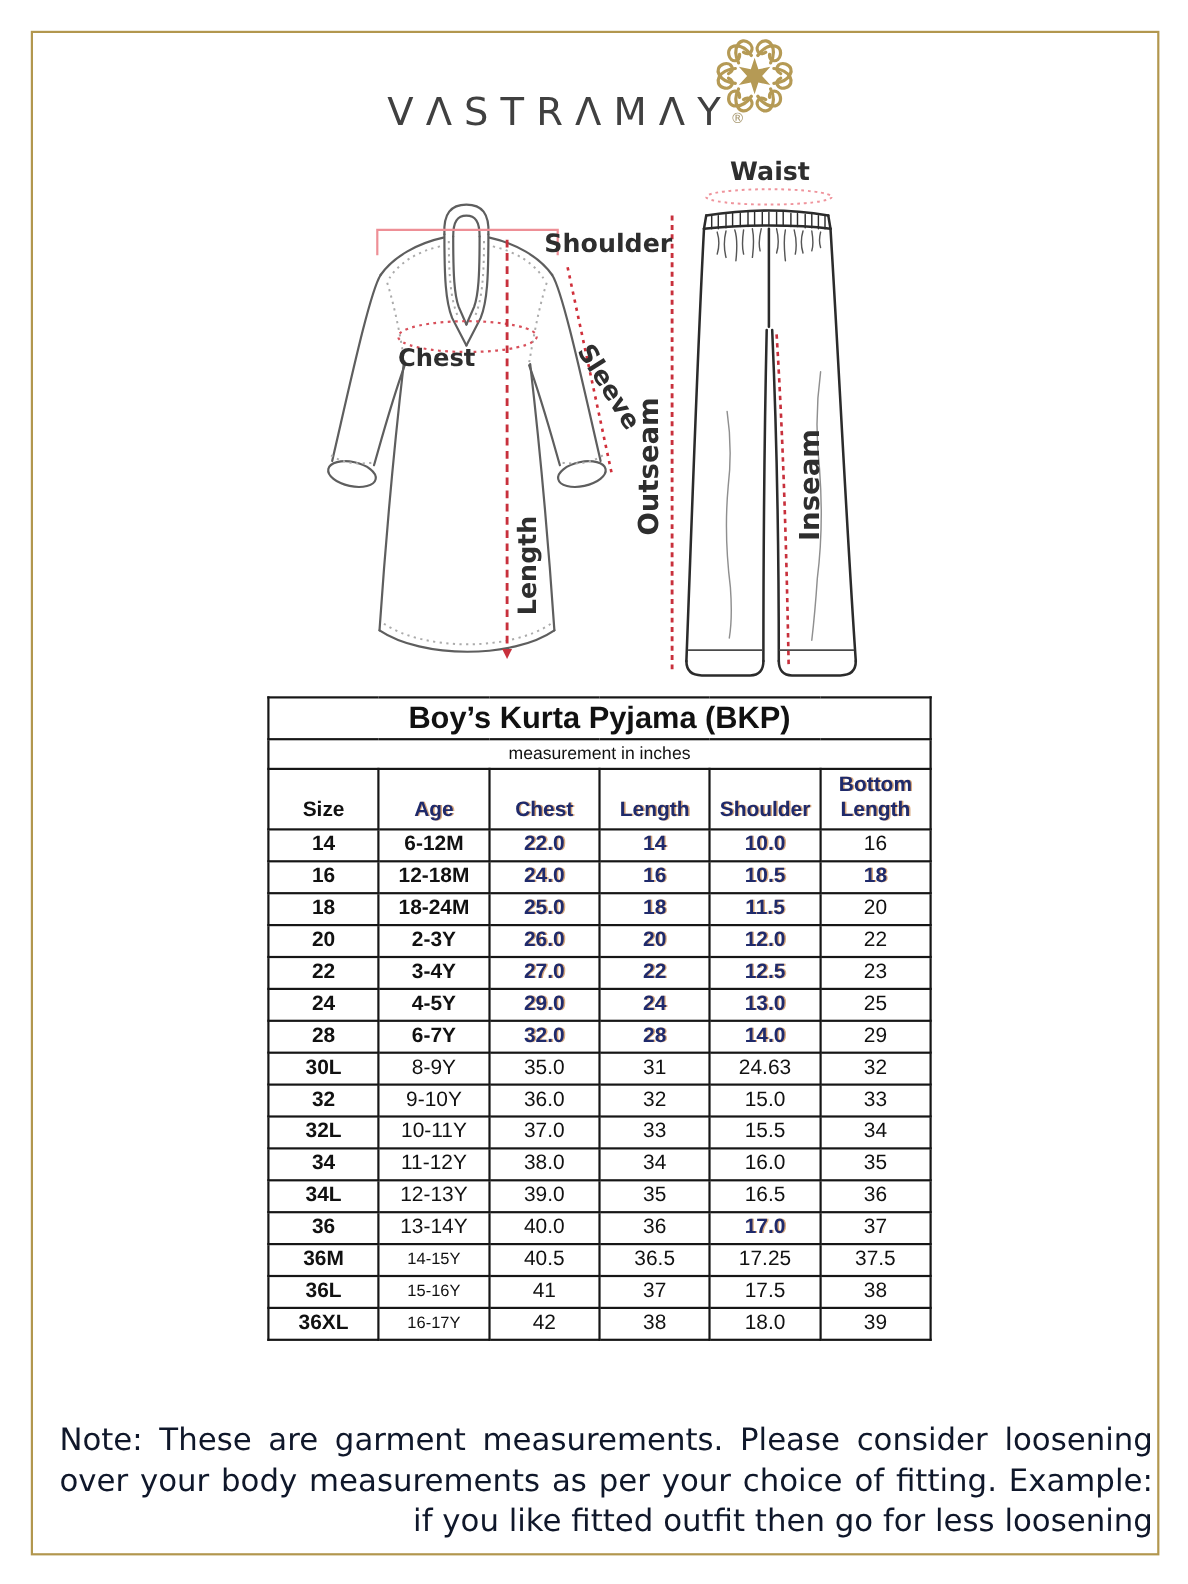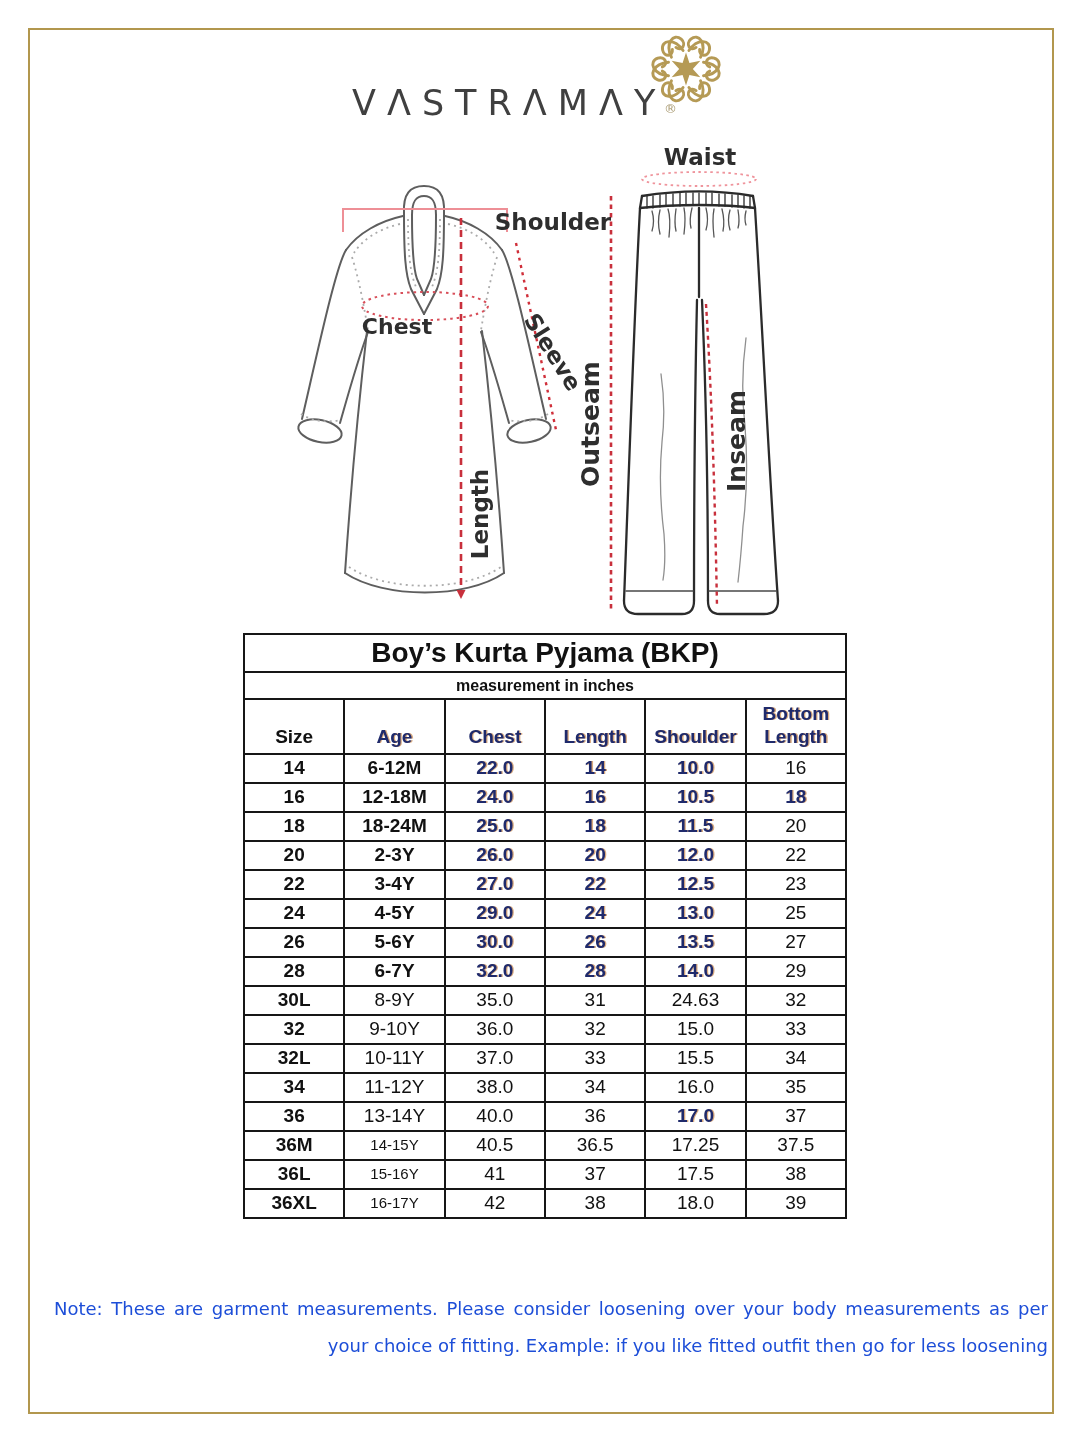--- a/index.html
+++ b/index.html
@@ -19,29 +19,29 @@
           color:#2e2e2e;font-family:"DejaVu Sans",sans-serif;font-weight:600;font-size:23px;}
   .rot-ccw{transform:translate(-50%,-50%) rotate(-90deg);}
   .rot-sleeve{transform:translate(-50%,-50%) rotate(58deg);}
   .big{font-size:25px;}
   
   .size-table{position:absolute;left:243px;top:633px;width:604px;border-collapse:collapse;
               table-layout:fixed;color:#111;}
   .size-table td,.size-table th{border:2px solid #161616;text-align:center;padding:0;
               font-size:19px;line-height:1.1;overflow:hidden;}
   .size-table .title-cell{height:36px;font-size:28px;font-weight:700;vertical-align:middle;}
-  .size-table .sub-cell{height:25px;font-size:16px;font-weight:700;vertical-align:middle;margin-left:26px;}
+  .size-table .sub-cell{height:25px;font-size:16px;font-weight:400;vertical-align:middle;margin-left:26px;}
   .size-table th{height:49px;vertical-align:bottom;padding-bottom:4px;font-weight:700;line-height:1.25;}
   .size-table tbody td{height:27px;vertical-align:middle;font-weight:400;}
   .size-table .b{font-weight:700;}
   .size-table .navy{font-weight:700;color:#1f2a6b;text-shadow:1.3px 0 0 rgba(190,112,40,.6);}
   .size-table .sm{font-size:15px;margin-left:15px;}
   
   .note{position:absolute;left:54px;top:1290px;width:994px;font-family:"DejaVu Sans",sans-serif;
-        font-size:18px;line-height:37px;color:#1d4ed8;text-align:justify;text-align-last:right;}
+        font-size:28px;line-height:37px;color:#0f172a;text-align:justify;text-align-last:right;}
 </style>
 </head>
 <body>
 
 <div id="page">
   <div class="frame"></div>
 
   <div class="wordmark">VΛSTRΛMΛY</div>
   <div class="regmark">®</div>
   <svg class="ornament" viewBox="-40 -40 80 80">
@@ -212,28 +212,20 @@
         </tr>
         <tr>
           <td class="b">24</td>
           <td class="b">4-5Y</td>
           <td class="navy">29.0</td>
           <td class="navy">24</td>
           <td class="navy">13.0</td>
           <td>25</td>
         </tr>
         <tr>
-          <td class="b">26</td>
-          <td class="b">5-6Y</td>
-          <td class="navy">30.0</td>
-          <td class="navy">26</td>
-          <td class="navy">13.5</td>
-          <td>27</td>
-        </tr>
-        <tr>
           <td class="b">28</td>
           <td class="b">6-7Y</td>
           <td class="navy">32.0</td>
           <td class="navy">28</td>
           <td class="navy">14.0</td>
           <td>29</td>
         </tr>
         <tr>
           <td class="b">30L</td>
           <td>8-9Y</td>
@@ -260,20 +252,28 @@
         </tr>
         <tr>
           <td class="b">34</td>
           <td>11-12Y</td>
           <td>38.0</td>
           <td>34</td>
           <td>16.0</td>
           <td>35</td>
         </tr>
         <tr>
+          <td class="b">34L</td>
+          <td>12-13Y</td>
+          <td>39.0</td>
+          <td>35</td>
+          <td>16.5</td>
+          <td>36</td>
+        </tr>
+        <tr>
           <td class="b">36</td>
           <td>13-14Y</td>
           <td>40.0</td>
           <td>36</td>
           <td class="navy">17.0</td>
           <td>37</td>
         </tr>
         <tr>
           <td class="b">36M</td>
           <td class="sm">14-15Y</td>

